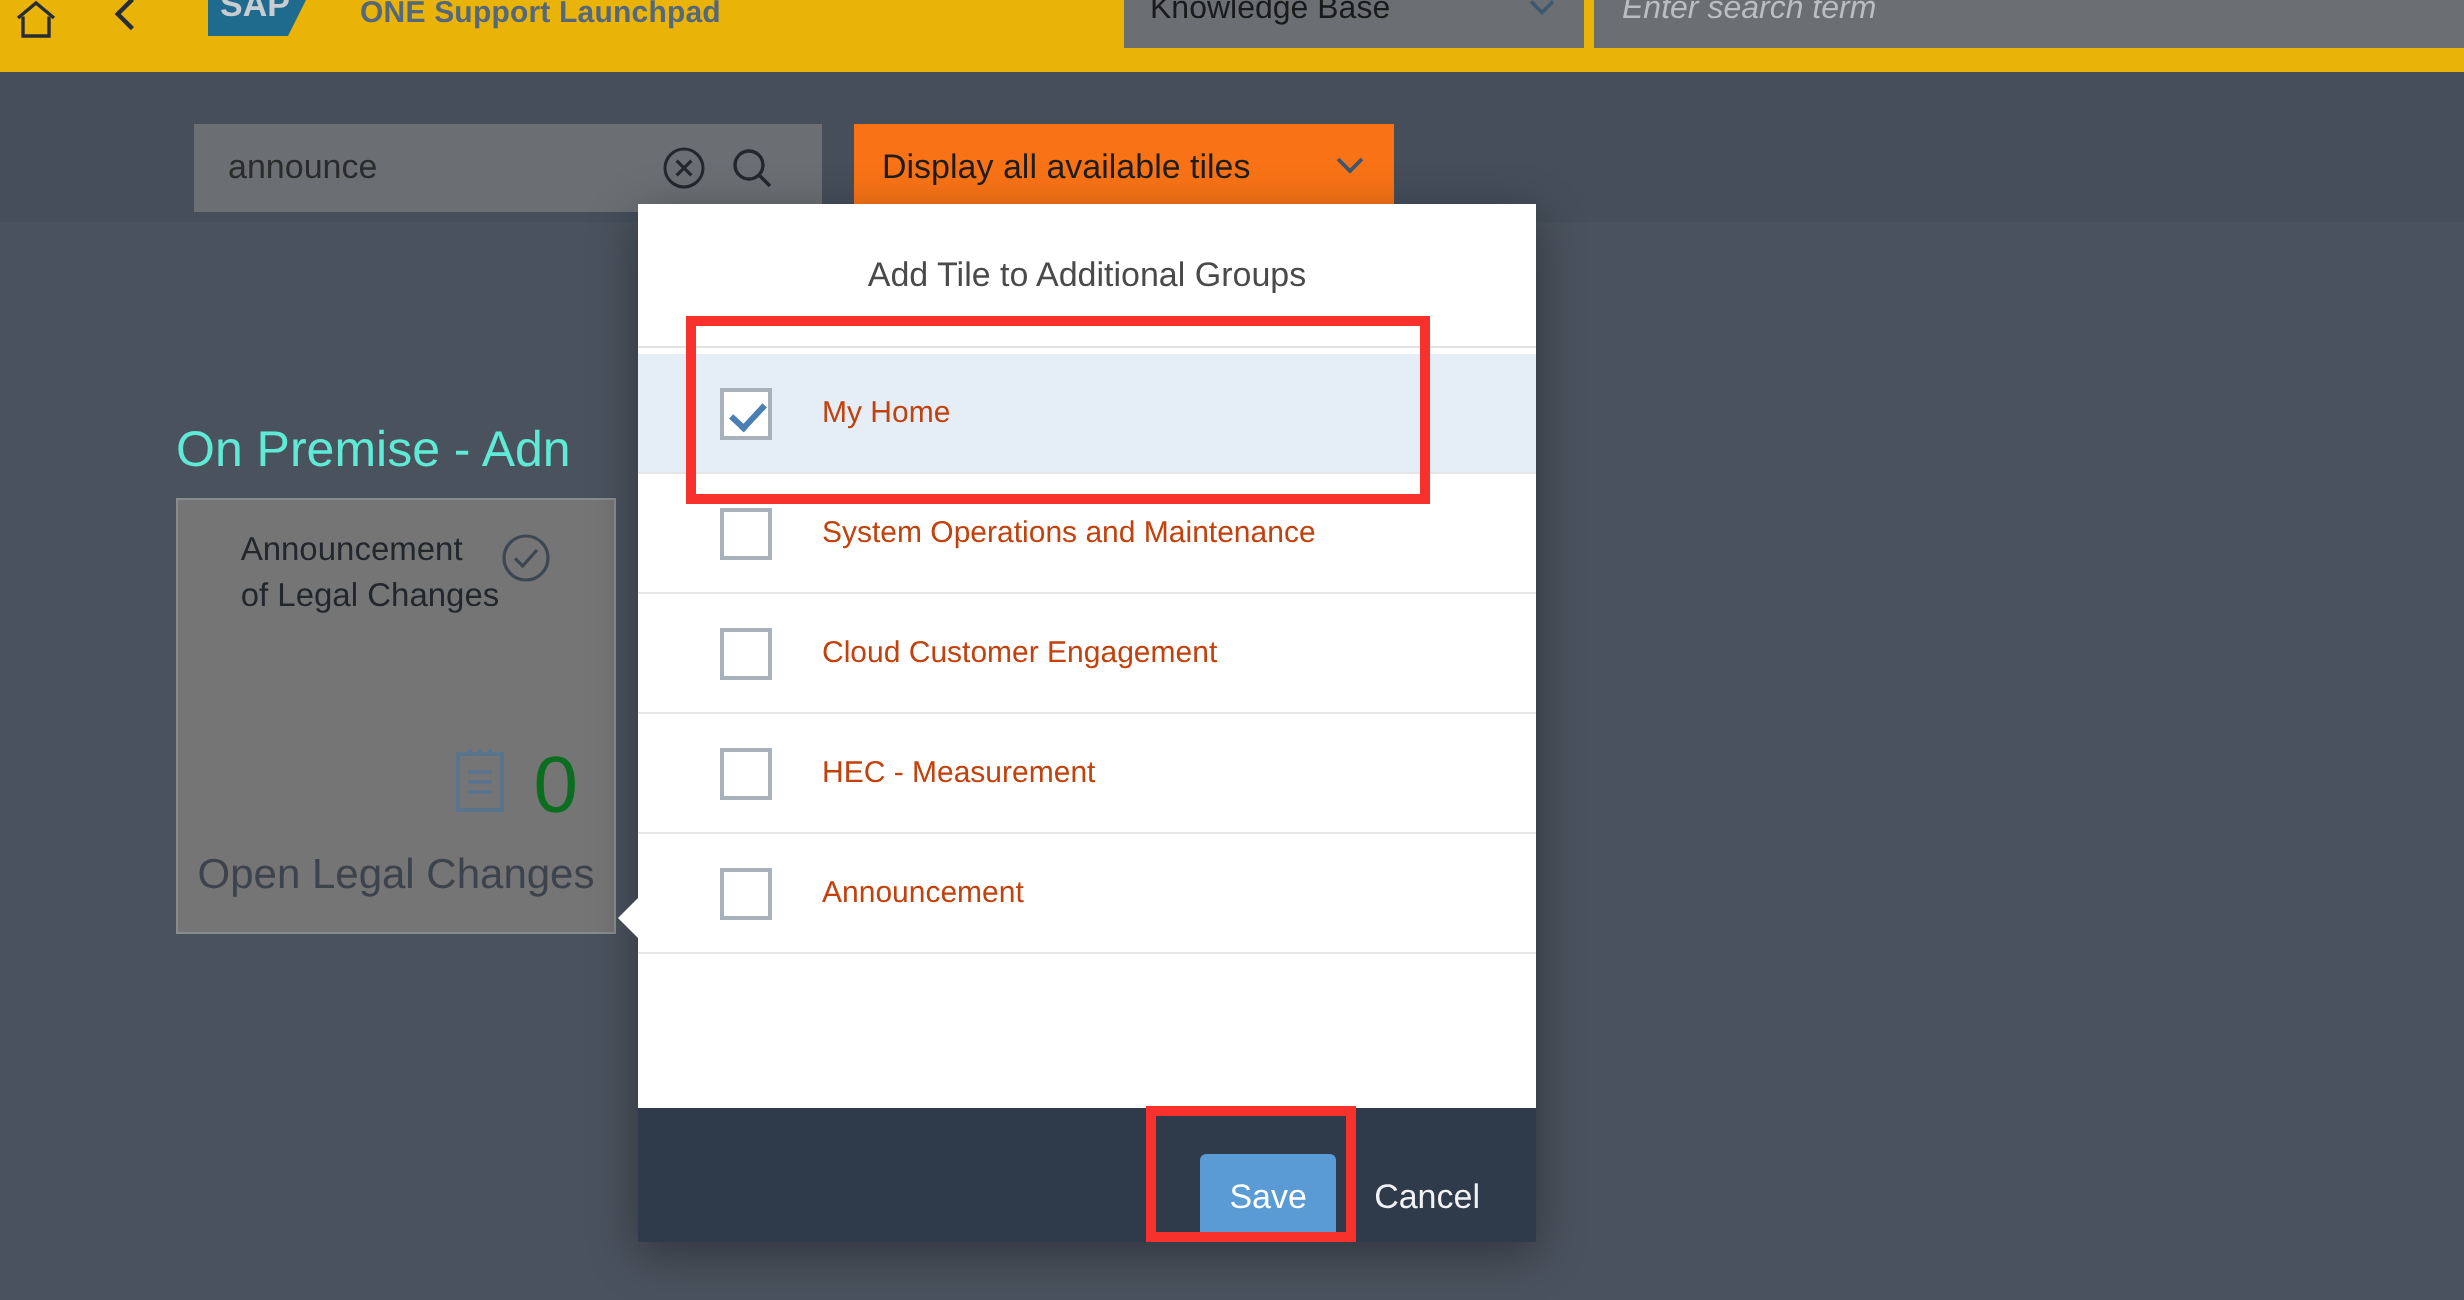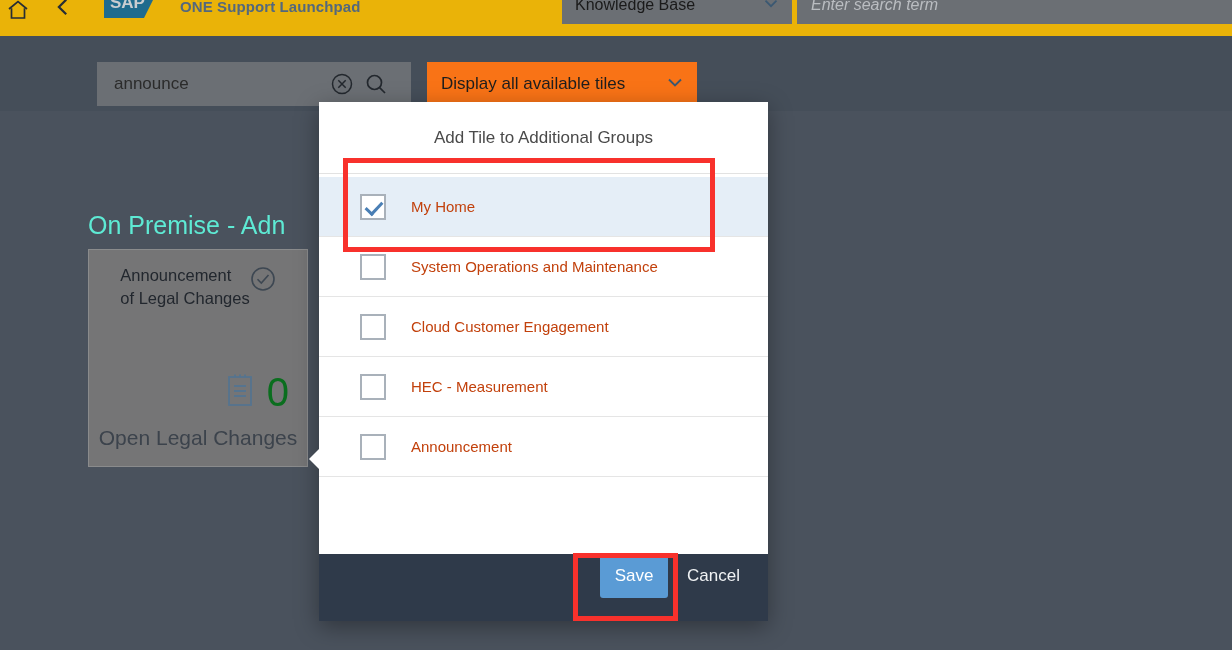--- a/index.html
+++ b/index.html
@@ -220,21 +220,21 @@
   .row-label {
     margin-left: 25px;
     font-size: 15px;
     color: #c2410c;
     white-space: nowrap;
   }
   .dlg-footer {
     height: 67px;
     background: #2f3a4a;
     display: flex;
-    align-items: flex-start;
+    align-items: flex-end;
     justify-content: flex-end;
     padding-right: 23px;
     gap: 14px;
   }
   .btn-save {
     background: #5a9bd5;
     color: #ffffff;
     font-size: 17px;
     border: none;
     border-radius: 3px;

